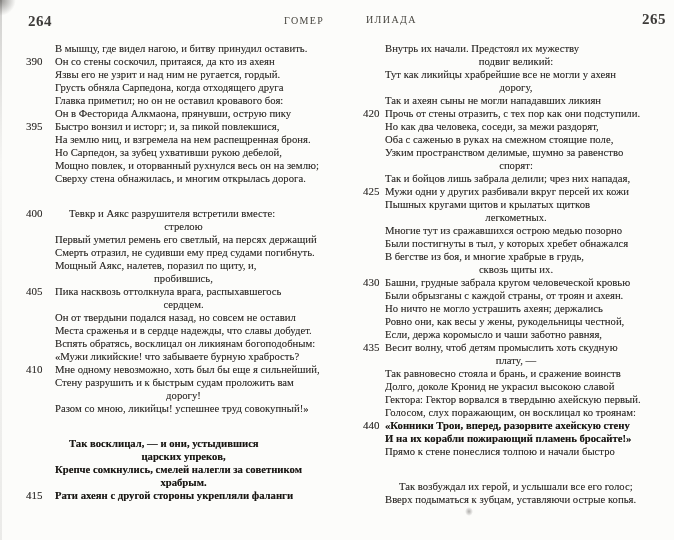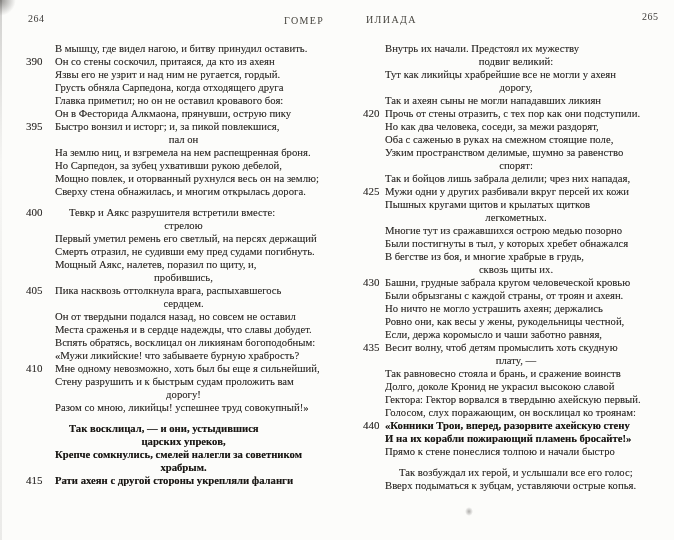--- a/index.html
+++ b/index.html
@@ -14,23 +14,24 @@
     background: #fcfcfa;
     font-family: "Liberation Serif", serif;
     color: #2e2c2a;
   }
   .spread { position: absolute; inset: 0; }
 
   
   .page-num {
     position: absolute;
     top: 13px;
-    font-size: 10px;
+    font-size: 15px;
     color: #3d3b39;
     letter-spacing: 0.5px;
+    font-weight: bold;
   }
   #pn-left  { left: 28px; }
   #pn-right { left: 642px; top: 11px; }
   .running-head {
     position: absolute;
     top: 15px;
     font-size: 10px;
     letter-spacing: 1.4px;
     color: #47453f;
   }
@@ -48,21 +49,21 @@
   .line {
     position: relative;
     height: 13px;
     line-height: 13px;
     font-size: 10.7px;
     white-space: nowrap;
     text-shadow: 0 0 0.4px rgba(70, 62, 55, 0.45);
   }
   .line.right  { text-align: center; }
   .line.indent { padding-left: 14px; }
-  .line.gap    { margin-top: 8px; }
+  .line.gap    { margin-top: 22px; }
   .line.bold   { font-weight: bold; color: #191714; text-shadow: 0 0 0.5px rgba(25,20,15,0.5); }
 
   .num {
     position: absolute;
     top: 0;
     font-size: 11px;
     color: #343230;
     font-weight: normal;
   }
   #left-lines  .num { left: -29px; }
@@ -105,21 +106,20 @@
   <span class="page-num" id="pn-right">265</span>
 
   <div class="lines" id="left-lines">
       <div class="line"><span class="txt">В мышцу, где видел нагою, и битву принудил оставить.</span></div>
       <div class="line"><span class="num">390</span><span class="txt">Он со стены соскочил, притаяся, да кто из ахеян</span></div>
       <div class="line"><span class="txt">Язвы его не узрит и над ним не ругается, гордый.</span></div>
       <div class="line"><span class="txt">Грусть обняла Сарпедона, когда отходящего друга</span></div>
       <div class="line"><span class="txt">Главка приметил; но он не оставил кровавого боя:</span></div>
       <div class="line"><span class="txt">Он в Фесторида Алкмаона, прянувши, острую пику</span></div>
       <div class="line"><span class="num">395</span><span class="txt">Быстро вонзил и исторг; и, за пикой повлекшися,</span></div>
-      <div class="line right"><span class="txt">пал он</span></div>
       <div class="line"><span class="txt">На землю ниц, и взгремела на нем распещренная броня.</span></div>
       <div class="line"><span class="txt">Но Сарпедон, за зубец ухвативши рукою дебелой,</span></div>
       <div class="line"><span class="txt">Мощно повлек, и оторванный рухнулся весь он на землю;</span></div>
       <div class="line"><span class="txt">Сверху стена обнажилась, и многим открылась дорога.</span></div>
       <div class="line indent gap"><span class="num">400</span><span class="txt">Тевкр и Аякс разрушителя встретили вместе:</span></div>
       <div class="line right"><span class="txt">стрелою</span></div>
       <div class="line"><span class="txt">Первый уметил ремень его светлый, на персях держащий</span></div>
       <div class="line"><span class="txt">Смерть отразил, не судивши ему пред судами погибнуть.</span></div>
       <div class="line"><span class="txt">Мощный Аякс, налетев, поразил по щиту, и,</span></div>
       <div class="line right"><span class="txt">пробившись,</span></div>

